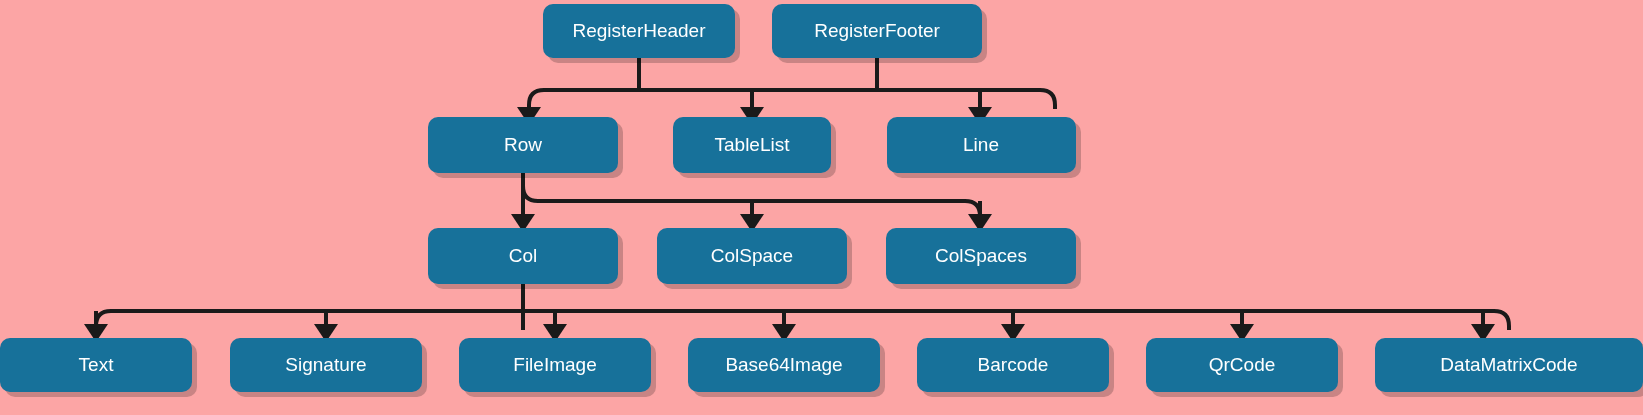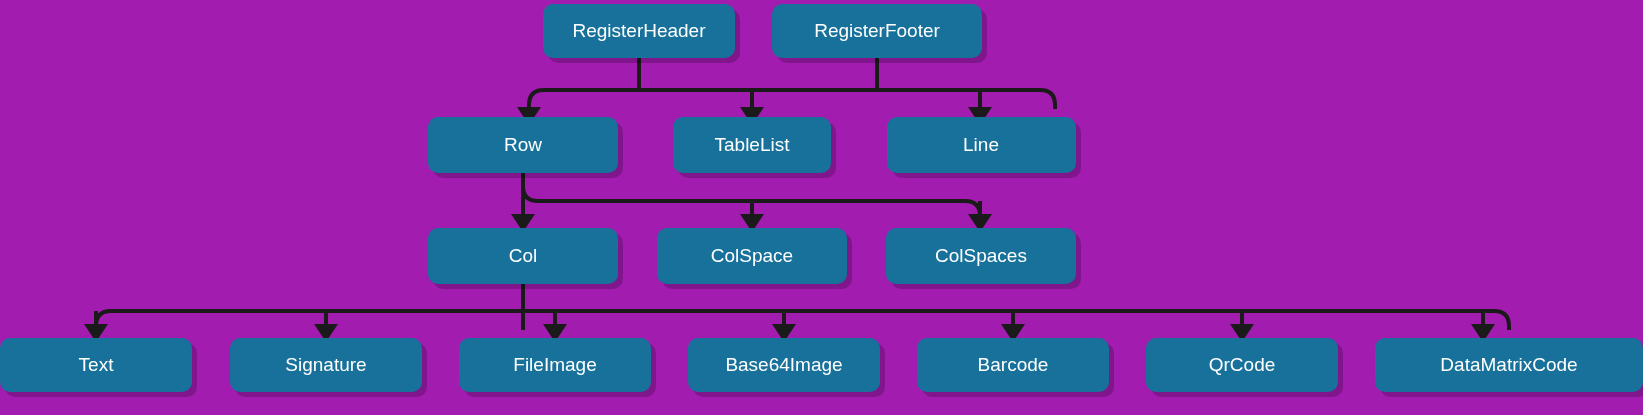--- a/index.html
+++ b/index.html
@@ -8,21 +8,21 @@
     background: #ffffff;
   }
   body {
     font-family: "Liberation Sans", sans-serif;
   }
   #diagram-root {
     position: relative;
     width: 1643px;
     height: 415px;
     overflow: hidden;
-    background: #a21caf;
+    background: #fca5a5;
   }
   svg.diagram-canvas {
     position: absolute;
     left: 0;
     top: 0;
     width: 1643px;
     height: 415px;
     display: block;
   }
   .node-rect {

